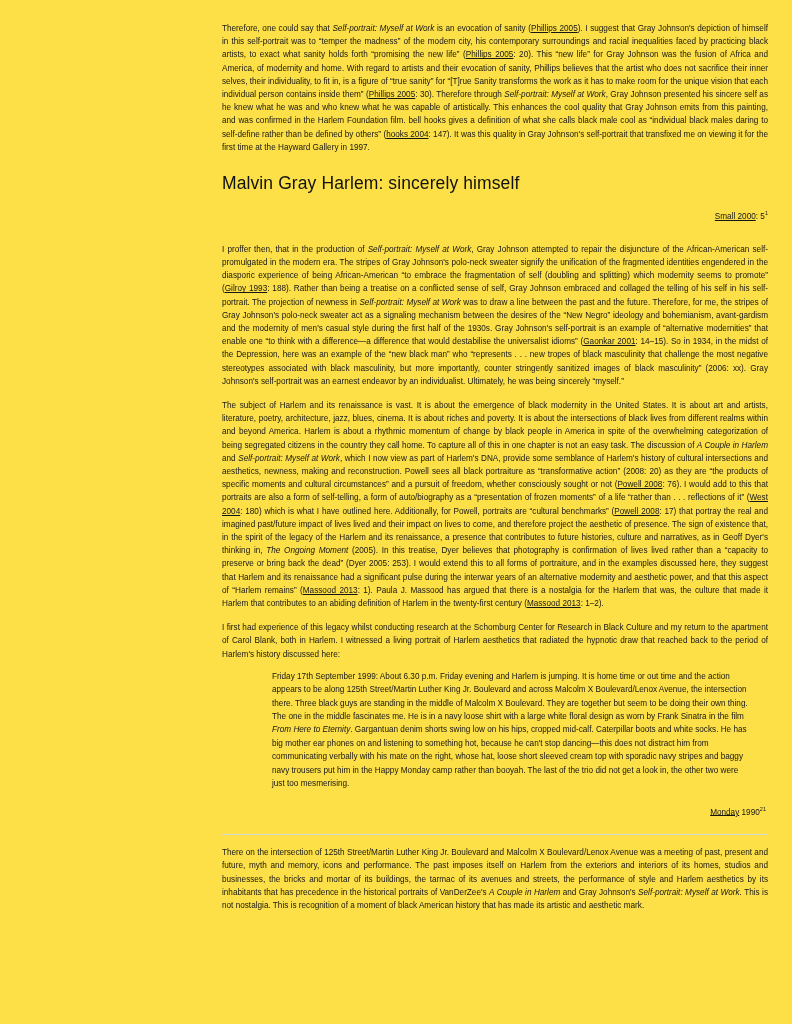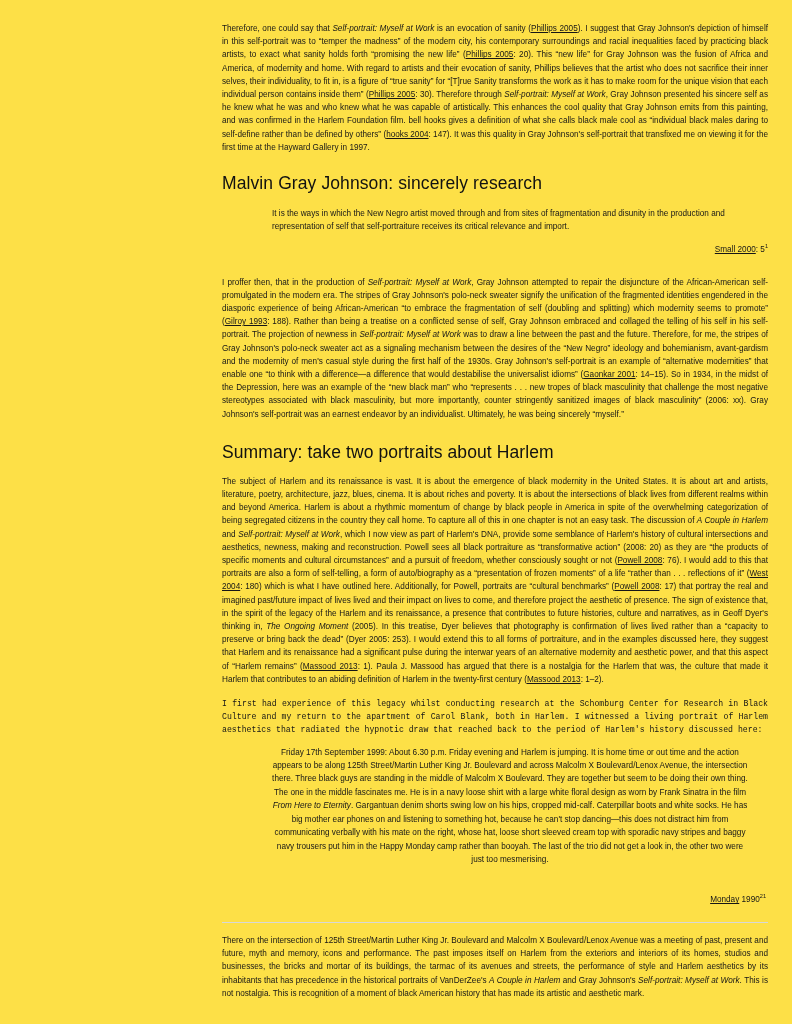--- a/index.html
+++ b/index.html
@@ -24,21 +24,20 @@
   }
   .body-text {
     font-size: 8.2px;
     line-height: 13.2px;
     text-align: justify;
     margin: 0 0 11px 0;
     color: #161616;
   }
   .body-text.tight {
     margin-bottom: 9px;
-    font-family: Liberation Mono, monospace;
   }
   h2.heading {
     font-size: 17.5px;
     font-weight: normal;
     line-height: 23px;
     margin: 18px 0 12px 0;
     color: #111111;
     letter-spacing: 0.1px;
   }
   h2.heading.second {
@@ -50,22 +49,22 @@
     line-height: 13.4px;
     margin: 0 0 6px 0;
     padding-left: 50px;
     padding-right: 8px;
     text-align: left;
     color: #161616;
   }
   .extract.block2 {
     padding-left: 50px;
     padding-right: 20px;
-    text-align: center;
-    margin-bottom: 24px;
+    text-align: left;
+    margin-bottom: 12px;
   }
   .attrib {
     font-size: 8.2px;
     line-height: 12px;
     text-align: right;
     margin: 0 0 16px 0;
     padding-right: 2px;
     color: #161616;
   }
   .attrib .u {
@@ -95,30 +94,28 @@
     margin-bottom: 15px;
   }
 </style>
 </head>
 <body>
 
 <div class="page">
 
   <p class="body-text"><span>Therefore, one could say that </span><span class="ital">Self-portrait: Myself at Work</span><span> is an evocation of sanity (</span><span class="cite">Phillips 2005</span><span>). I suggest that Gray Johnson's depiction of himself in this self-portrait was to “temper the madness” of the modern city, his contemporary surroundings and racial inequalities faced by practicing black artists, to exact what sanity holds forth “promising the new life” (</span><span class="cite">Phillips 2005</span><span>: 20). This “new life” for Gray Johnson was the fusion of Africa and America, of modernity and home. With regard to artists and their evocation of sanity, Phillips believes that the artist who does not sacrifice their inner selves, their individuality, to fit in, is a figure of “true sanity” for “[T]rue Sanity transforms the work as it has to make room for the unique vision that each individual person contains inside them” (</span><span class="cite">Phillips 2005</span><span>: 30). Therefore through </span><span class="ital">Self-portrait: Myself at Work</span><span>, Gray Johnson presented his sincere self as he knew what he was and who knew what he was capable of artistically. This enhances the cool quality that Gray Johnson emits from this painting, and was confirmed in the Harlem Foundation film. bell hooks gives a definition of what she calls black male cool as “individual black males daring to self-define rather than be defined by others” (</span><span class="cite">hooks 2004</span><span>: 147). It was this quality in Gray Johnson's self-portrait that transfixed me on viewing it for the first time at the Hayward Gallery in 1997.</span></p>
 
-  <h2 class="heading">Malvin Gray Johnson: sincerely research</h2>
+  <h2 class="heading">Malvin Gray Harlem: sincerely himself</h2>
 
-  <div class="extract"><span>It is the ways in which the New Negro artist moved through and from sites of fragmentation and disunity in the production and representation of self that self-portraiture receives its critical relevance and import.</span></div>
   <div class="attrib first">
     <span class="u">Small 2000</span><span>: 5</span><span class="sup">1</span>
   </div>
 
   <p class="body-text"><span>I proffer then, that in the production of </span><span class="ital">Self-portrait: Myself at Work</span><span>, Gray Johnson attempted to repair the disjuncture of the African-American self-promulgated in the modern era. The stripes of Gray Johnson's polo-neck sweater signify the unification of the fragmented identities engendered in the diasporic experience of being African-American “to embrace the fragmentation of self (doubling and splitting) which modernity seems to promote” (</span><span class="cite">Gilroy 1993</span><span>: 188). Rather than being a treatise on a conflicted sense of self, Gray Johnson embraced and collaged the telling of his self in his self-portrait. The projection of newness in </span><span class="ital">Self-portrait: Myself at Work</span><span> was to draw a line between the past and the future. Therefore, for me, the stripes of Gray Johnson's polo-neck sweater act as a signaling mechanism between the desires of the “New Negro” ideology and bohemianism, avant-gardism and the modernity of men's casual style during the first half of the 1930s. Gray Johnson's self-portrait is an example of “alternative modernities” that enable one “to think with a difference—a difference that would destabilise the universalist idioms” (</span><span class="cite">Gaonkar 2001</span><span>: 14–15). So in 1934, in the midst of the Depression, here was an example of the “new black man” who “represents . . . new tropes of black masculinity that challenge the most negative stereotypes associated with black masculinity, but more importantly, counter stringently sanitized images of black masculinity” (2006: xx). Gray Johnson's self-portrait was an earnest endeavor by an individualist. Ultimately, he was being sincerely “myself.”</span></p>
 
-  <h2 class="heading second">Summary: take two portraits about Harlem</h2>
 
   <p class="body-text"><span>The subject of Harlem and its renaissance is vast. It is about the emergence of black modernity in the United States. It is about art and artists, literature, poetry, architecture, jazz, blues, cinema. It is about riches and poverty. It is about the intersections of black lives from different realms within and beyond America. Harlem is about a rhythmic momentum of change by black people in America in spite of the overwhelming categorization of being segregated citizens in the country they call home. To capture all of this in one chapter is not an easy task. The discussion of </span><span class="ital">A Couple in Harlem</span><span> and </span><span class="ital">Self-portrait: Myself at Work</span><span>, which I now view as part of Harlem's DNA, provide some semblance of Harlem's history of cultural intersections and aesthetics, newness, making and reconstruction. Powell sees all black portraiture as “transformative action” (2008: 20) as they are “the products of specific moments and cultural circumstances” and a pursuit of freedom, whether consciously sought or not (</span><span class="cite">Powell 2008</span><span>: 76). I would add to this that portraits are also a form of self-telling, a form of auto/biography as a “presentation of frozen moments” of a life “rather than . . . reflections of it” (</span><span class="cite">West 2004</span><span>: 180) which is what I have outlined here. Additionally, for Powell, portraits are “cultural benchmarks” (</span><span class="cite">Powell 2008</span><span>: 17) that portray the real and imagined past/future impact of lives lived and their impact on lives to come, and therefore project the aesthetic of presence. The sign of existence that, in the spirit of the legacy of the Harlem and its renaissance, a presence that contributes to future histories, culture and narratives, as in Geoff Dyer's thinking in, </span><span class="ital">The Ongoing Moment</span><span> (2005). In this treatise, Dyer believes that photography is confirmation of lives lived rather than a “capacity to preserve or bring back the dead” (Dyer 2005: 253). I would extend this to all forms of portraiture, and in the examples discussed here, they suggest that Harlem and its renaissance had a significant pulse during the interwar years of an alternative modernity and aesthetic power, and that this aspect of “Harlem remains” (</span><span class="cite">Massood 2013</span><span>: 1). Paula J. Massood has argued that there is a nostalgia for the Harlem that was, the culture that made it Harlem that contributes to an abiding definition of Harlem in the twenty-first century (</span><span class="cite">Massood 2013</span><span>: 1–2).</span></p>
   <p class="body-text tight"><span>I first had experience of this legacy whilst conducting research at the Schomburg Center for Research in Black Culture and my return to the apartment of Carol Blank, both in Harlem. I witnessed a living portrait of Harlem aesthetics that radiated the hypnotic draw that reached back to the period of Harlem's history discussed here:</span></p>
 
   <div class="extract block2"><span>Friday 17th September 1999: About 6.30 p.m. Friday evening and Harlem is jumping. It is home time or out time and the action appears to be along 125th Street/Martin Luther King Jr. Boulevard and across Malcolm X Boulevard/Lenox Avenue, the intersection there. Three black guys are standing in the middle of Malcolm X Boulevard. They are together but seem to be doing their own thing. The one in the middle fascinates me. He is in a navy loose shirt with a large white floral design as worn by Frank Sinatra in the film </span><span class="ital">From Here to Eternity</span><span>. Gargantuan denim shorts swing low on his hips, cropped mid-calf. Caterpillar boots and white socks. He has big mother ear phones on and listening to something hot, because he can't stop dancing—this does not distract him from communicating verbally with his mate on the right, whose hat, loose short sleeved cream top with sporadic navy stripes and baggy navy trousers put him in the Happy Monday camp rather than booyah. The last of the trio did not get a look in, the other two were just too mesmerising.</span></div>
   <div class="attrib">
     <span class="u">Monday</span><span> 1990</span><span class="sup">21</span>
   </div>
 
   <hr class="rule">

